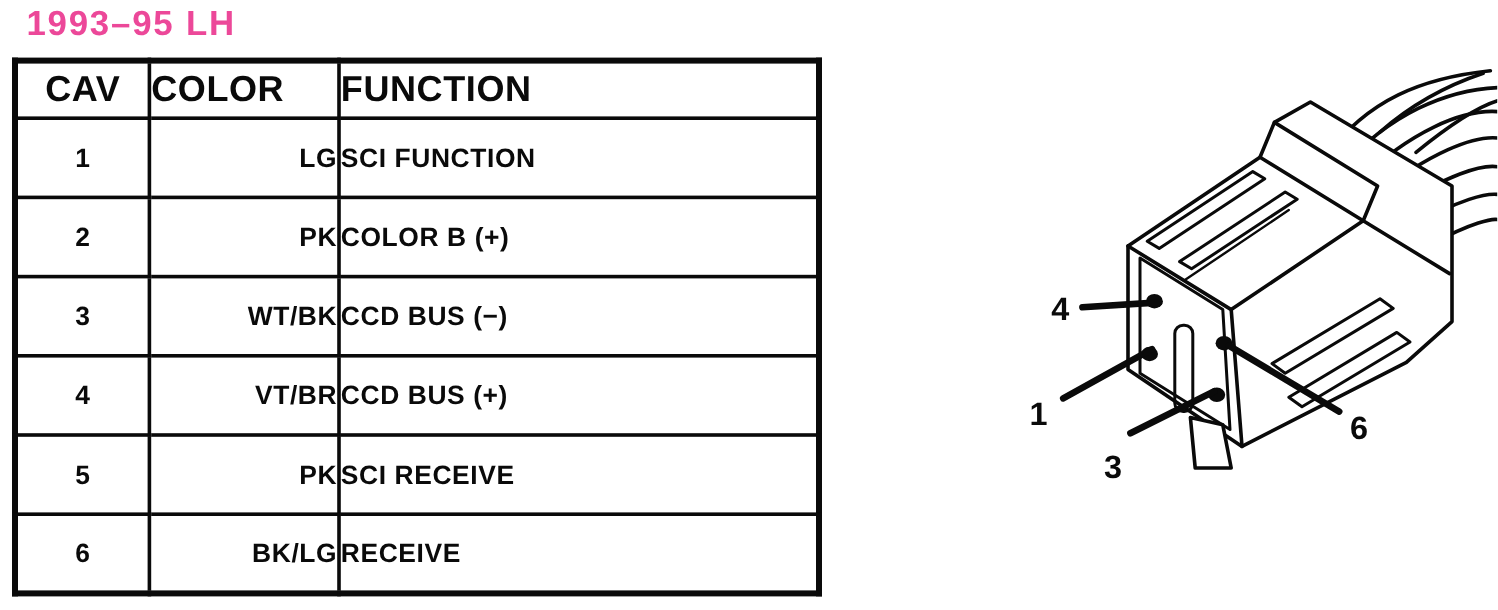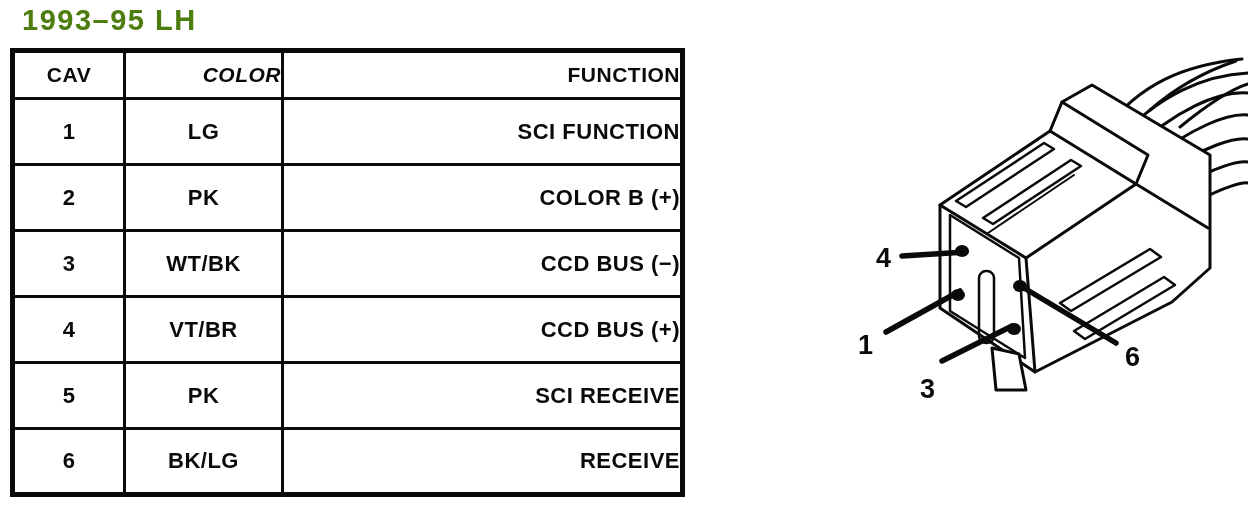--- a/index.html
+++ b/index.html
@@ -16,21 +16,21 @@
     color: #0a0a0a;
     overflow: hidden;
   }
   .title {
     position: absolute;
     left: 22px;
     top: 4px;
     font-size: 29px;
     font-weight: 700;
     letter-spacing: 1.5px;
-    color: #4d7c0f;
+    color: #ec4899;
     white-space: nowrap;
   }
   table.pin-table {
     position: absolute;
     left: 10px;
     top: 48px;
     border-collapse: collapse;
     table-layout: fixed;
     border: 5px solid #0a0a0a;
     background: #ffffff;
@@ -42,25 +42,25 @@
   table.pin-table td {
     border: 3px solid #0a0a0a;
     font-weight: 700;
     letter-spacing: 0.5px;
     padding: 0;
     overflow: hidden;
     white-space: nowrap;
   }
   table.pin-table thead tr { height: 48px; }
   table.pin-table tbody tr { height: 66px; }
-  table.pin-table th { font-size: 21px; }
+  table.pin-table th { font-size: 30px; }
   table.pin-table td { font-size: 22px; }
   .cell-cav { text-align: center; }
-  .cell-color { text-align: center; padding-left: 15px; }
-  .cell-fun { text-align: right; padding-left: 14px; }
+  .cell-color { text-align: right; padding-left: 15px; }
+  .cell-fun { text-align: left; padding-left: 14px; }
   .diagram {
     position: absolute;
     left: 820px;
     top: 55px;
     width: 428px;
     height: 445px;
   }
   .diagram svg {
     display: block;
     width: 428px;
@@ -90,21 +90,21 @@
 
   <table class="pin-table">
     <colgroup>
         <col class="c-cav">
         <col class="c-col">
         <col class="c-fun">
       </colgroup>
     <thead>
       <tr>
         <th class="cell-cav">CAV</th>
-        <th class="cell-color" style="text-align:right;font-style:italic;">COLOR</th>
+        <th class="cell-color" style="text-align:left;">COLOR</th>
         <th class="cell-fun">FUNCTION</th>
       </tr>
     </thead>
     <tbody>
       <tr>
         <td class="cell-cav">1</td>
         <td class="cell-color">LG</td>
         <td class="cell-fun">SCI FUNCTION</td>
       </tr>
       <tr>

